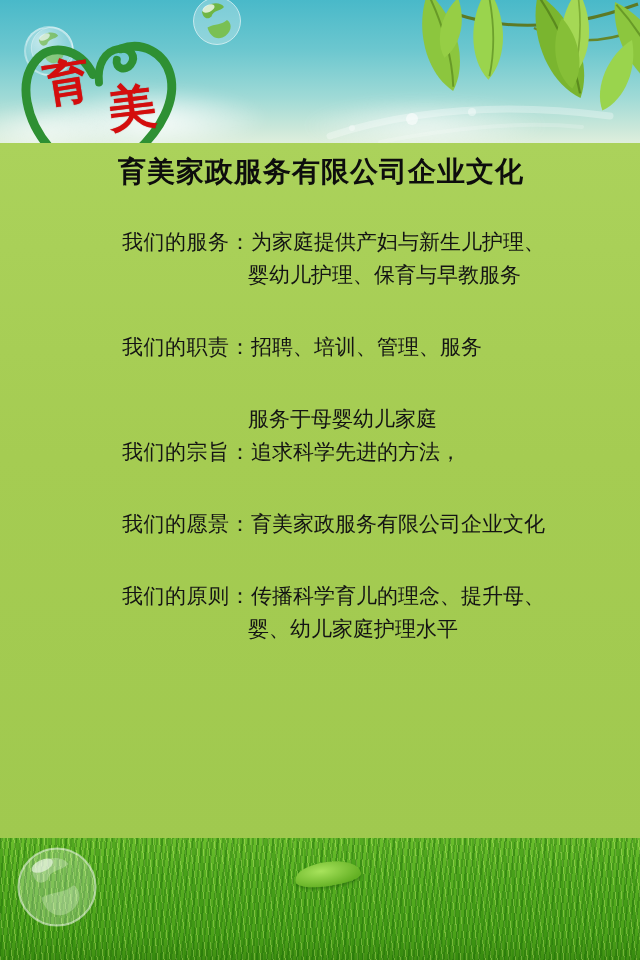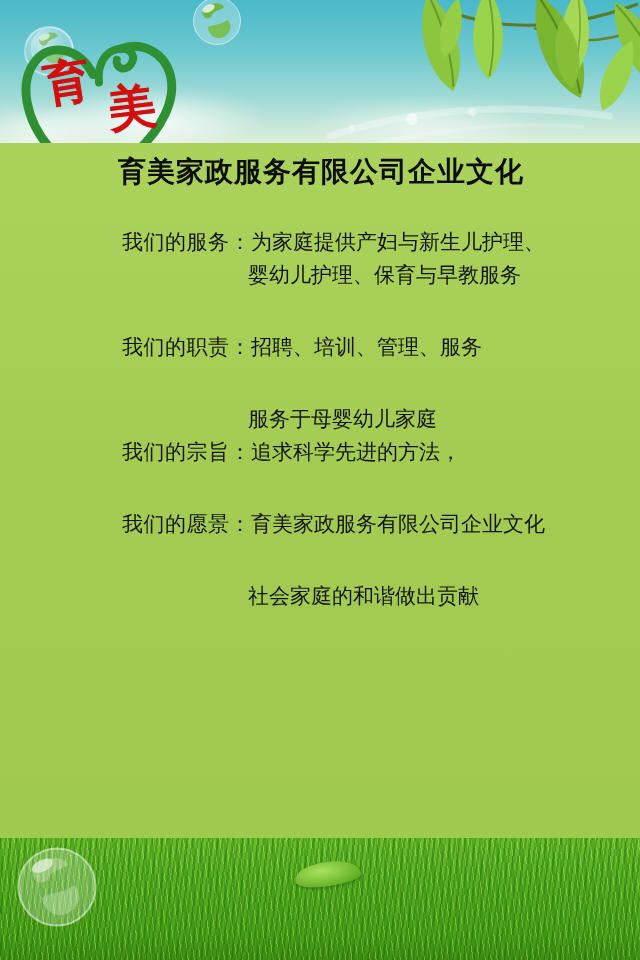--- a/index.html
+++ b/index.html
@@ -164,23 +164,26 @@
 
     <div class="section">
       <div class="line cont">服务于母婴幼儿家庭</div>
       <div class="line"><span class="label">我们的宗旨：</span><span>追求科学先进的方法，</span></div>
     </div>
 
     <div class="section">
       <div class="line"><span class="label">我们的愿景：</span><span>育美家政服务有限公司企业文化</span></div>
     </div>
 
+    <div class="section">
+      <div class="line"><span class="label">我们的原则：</span><span>传播科学育儿的理念、提升母、</span></div>
+      <div class="line cont">婴、幼儿家庭护理水平</div>
+    </div>
 
     <div class="section">
-      <div class="line cont">社会家庭的和谐做出贡献</div>
     </div>
 
   </div>
 
   <div class="grass"></div>
   <div class="grass-leaf"></div>
 
   <svg class="globe-grass" viewBox="0 0 100 100">
     <circle cx="50" cy="50" r="47" fill="rgba(255,255,255,0.30)" stroke="rgba(255,255,255,0.65)" stroke-width="2.5"></circle>
     <path d="M20 32 C 30 12 56 10 64 22 C 56 31 42 28 39 41 C 30 49 22 43 20 32 Z" fill="rgba(225,240,215,0.45)"></path>

